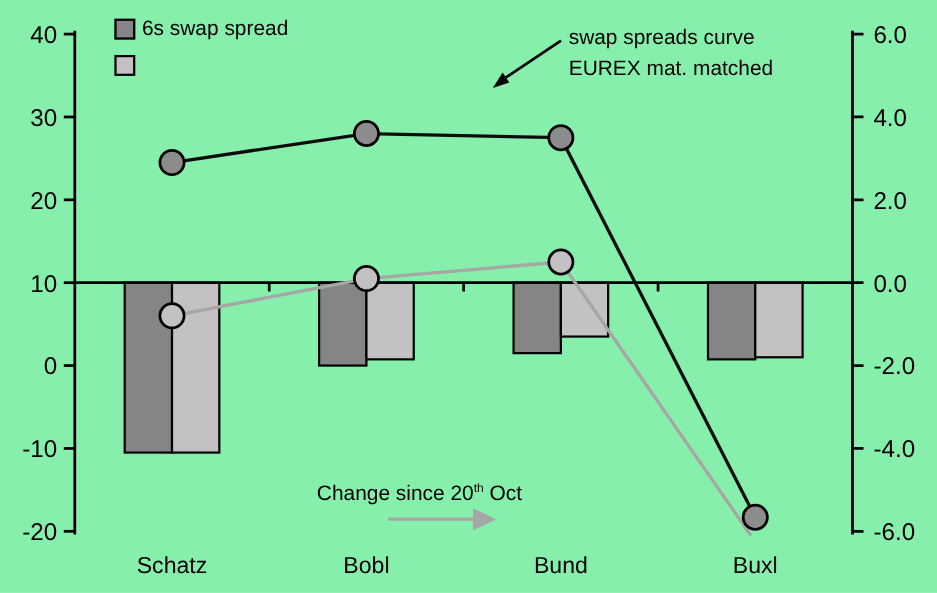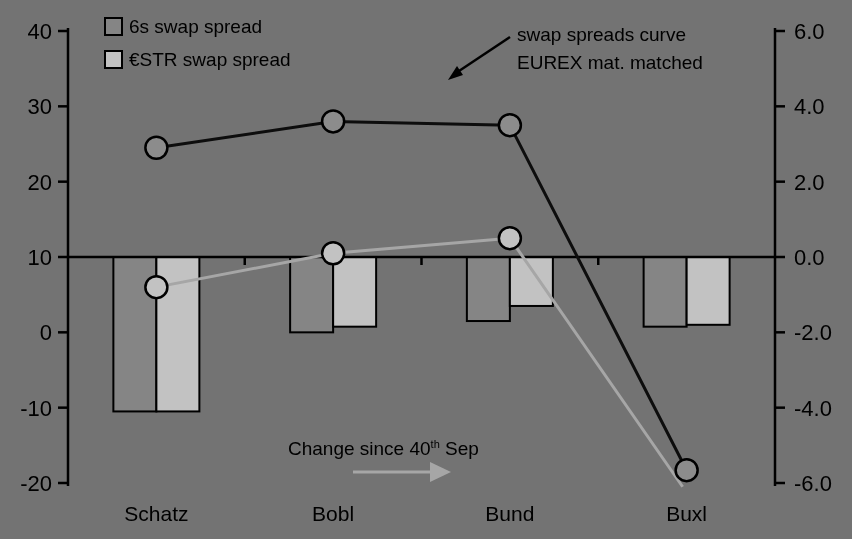--- a/index.html
+++ b/index.html
@@ -1,16 +1,16 @@
 <!DOCTYPE html>
 <html><head>
 <meta charset="utf-8">
 <style>
   html,body{margin:0;padding:0;background:#fff;}
-  #stage{position:relative;width:852px;height:539px;background:#737373;overflow:hidden;
+  #stage{position:relative;width:852px;height:539px;background:#86efac;overflow:hidden;
          font-family:"Liberation Sans",sans-serif;}
   #chart-svg{position:absolute;left:0;top:0;}
   .overlay{position:absolute;color:#000;}
   #legend{left:104px;top:10px;text-align:right;}
   .legend-row{display:flex;align-items:center;height:33px;}
   .legend-swatch{width:15px;height:15px;border:2px solid #000;margin-right:6px;flex:0 0 auto;}
   .legend-label{font-size:19px;white-space:nowrap;}
   #annotation-eurex{left:517px;top:21px;font-size:19px;line-height:28px;white-space:nowrap;}
   #annotation-change{left:288px;top:438px;font-size:19px;white-space:nowrap;}
   #annotation-change sup{font-size:11px;}
@@ -82,23 +82,22 @@
       <polygon points="451,472 430,462 430,482" fill="#a6a6a6"></polygon>
     </svg>
 
   <div id="legend" class="overlay">
     <div class="legend-row">
       <span class="legend-swatch" id="swatch-0" style="background: rgb(133, 133, 133);"></span>
       <span class="legend-label">6s swap spread</span>
     </div>
     <div class="legend-row">
       <span class="legend-swatch" id="swatch-1" style="background: rgb(194, 194, 194);"></span>
-      <span class="legend-label">€STR swap spread</span>
     </div>
   </div>
 
   <div id="annotation-eurex" class="overlay">
     <div>swap spreads curve</div>
     <div>EUREX mat. matched</div>
   </div>
 
-  <div id="annotation-change" class="overlay"><span>Change since 40</span><sup>th</sup><span> Sep</span></div>
+  <div id="annotation-change" class="overlay"><span>Change since 20</span><sup>th</sup><span> Oct</span></div>
 </div>
 
 </body></html>

